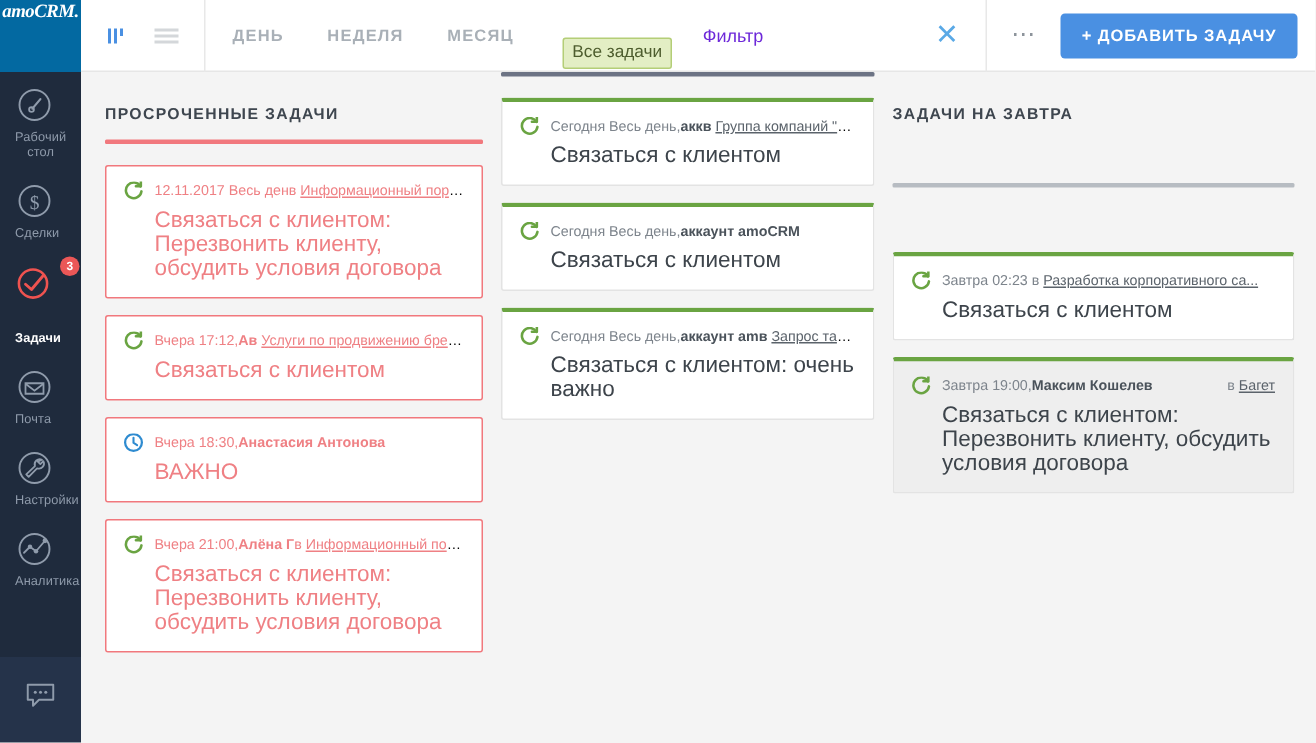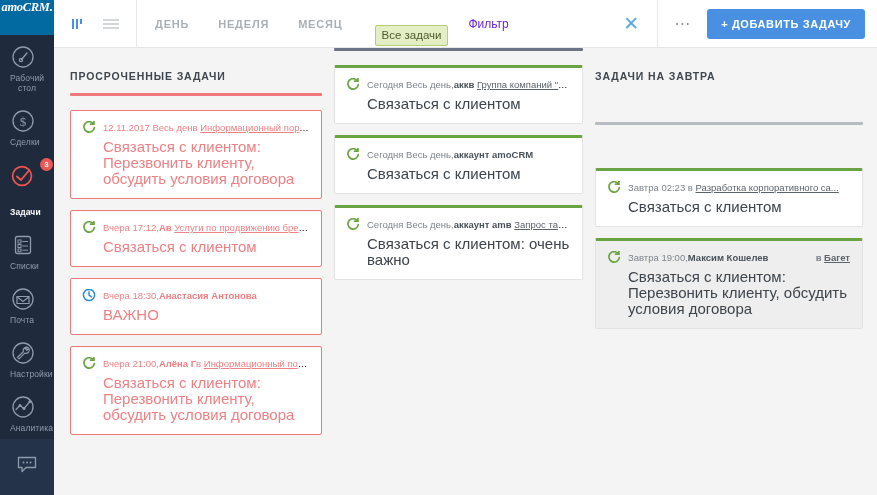--- a/index.html
+++ b/index.html
@@ -173,21 +173,21 @@
   }
   .meta-text { color: #7d848c; }
   .meta-text.red { color: #ef8084; }
   .meta-bold { font-weight: bold; color: #4a525a; }
   .meta-bold.red { font-weight: bold; color: #ef8084; }
   .meta-link {
     text-decoration: underline;
     color: #5b636b;
   }
   .meta-link.red { color: #ef8084; }
-  .meta-right { margin-left: auto; padding-left: 8px; color: #7d848c; font-weight: bold; }
+  .meta-right { margin-left: auto; padding-left: 8px; color: #7d848c; }
 
   .task-icon {
     flex: 0 0 14px; width: 14px; height: 14px;
     margin-right: 7px; margin-top: -1px;
   }
   .card-body {
     margin-top: 5px;
     font-size: 15px;
     line-height: 16px;
     color: #3d444b;
@@ -235,32 +235,20 @@
       <span class="ic">
         <svg width="26" height="26" viewBox="0 0 26 26">
             <circle cx="12" cy="14" r="9.4" fill="none" stroke="#ef5350" stroke-width="1.7"></circle>
             <path d="M7 14.5 L11 18 L19 8.5" fill="none" stroke="#ef5350" stroke-width="1.9" stroke-linecap="round" stroke-linejoin="round"></path>
           </svg>
       </span>
       <span class="badge">3</span>
       <span class="nav-label">Задачи</span>
     </div>
 
-    <div class="nav-item">
-      <span class="ic">
-        <svg width="26" height="26" viewBox="0 0 26 26">
-            <rect x="5.5" y="4.5" width="15" height="17" rx="2" fill="none" stroke="#8f9bab" stroke-width="1.3"></rect>
-            <rect x="8" y="8" width="3" height="3" fill="none" stroke="#8f9bab" stroke-width="1"></rect>
-            <rect x="8" y="12.5" width="3" height="3" fill="none" stroke="#8f9bab" stroke-width="1"></rect>
-            <rect x="8" y="17" width="3" height="2.6" fill="none" stroke="#8f9bab" stroke-width="1"></rect>
-            <path d="M12.6 9.5h5M12.6 14h5M12.6 18.2h5" stroke="#8f9bab" stroke-width="1" stroke-linecap="round"></path>
-          </svg>
-      </span>
-      <span class="nav-label">Списки</span>
-    </div>
 
     <div class="nav-item">
       <span class="ic">
         <svg width="26" height="26" viewBox="0 0 26 26">
             <circle cx="13" cy="13" r="10" fill="none" stroke="#8f9bab" stroke-width="1.3"></circle>
             <path d="M7 10.5h12v7H7z" fill="none" stroke="#8f9bab" stroke-width="1.2"></path>
             <path d="M7 10.8l6 4.6 6-4.6" fill="none" stroke="#8f9bab" stroke-width="1.2"></path>
           </svg>
       </span>
       <span class="nav-label">Почта</span>

